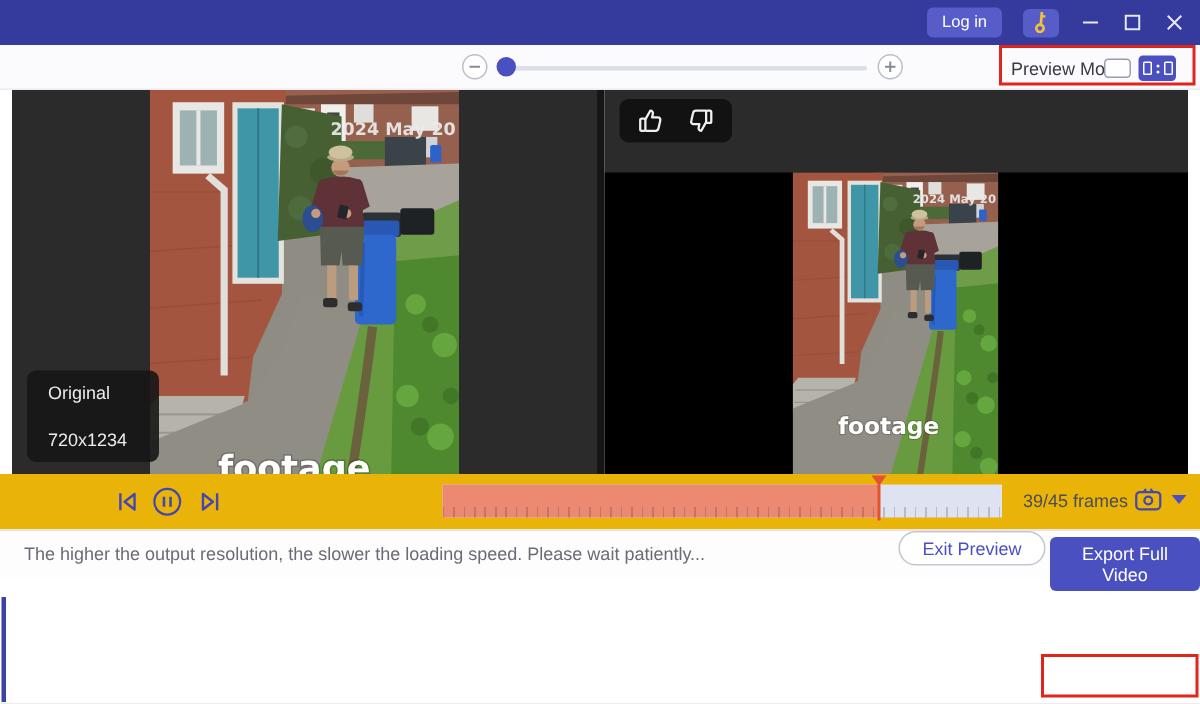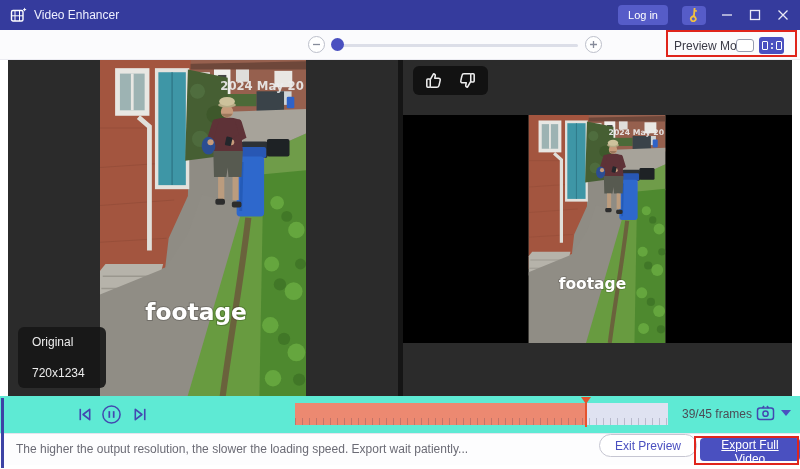--- a/index.html
+++ b/index.html
@@ -29,81 +29,69 @@
   .zoom-plus  { left:585px; top:6px; }
   .slider-track { position:absolute; left:332px; top:14px; width:246px; height:3px; background:#dcdee8; border-radius:2px; }
   .slider-dot { position:absolute; left:331px; top:8px; width:13px; height:13px; border-radius:50%; background:var(--accent,#4a50c0); cursor:pointer; }
   .pm-label { position:absolute; left:674px; top:9px; font-size:12px; color:#3a3a46; }
   .pm-single { position:absolute; left:736px; top:9px; width:18px; height:13px; border:1.5px solid #979caf; border-radius:3px; background:#fff; cursor:pointer; }
   .pm-split { position:absolute; left:759px; top:7px; width:25px; height:17px; border-radius:3px; background:var(--accent,#4a50c0); cursor:pointer;
     display:flex; align-items:center; justify-content:center; gap:3px; }
   .pm-split i { display:block; width:6px; height:9px; border:1.2px solid #fff; border-radius:1px; }
   .pm-split b { display:block; width:2px; height:2px; background:#fff; border-radius:50%; box-shadow:0 4px 0 #fff; margin-top:-4px; }
   
-  .main { display:flex; height:336px; padding:0 8px; background:#fff; }
+  .main { display:flex; height:256px; padding:0 8px; background:#fff; }
   .pane { flex:1; position:relative; background:#2b2b2b; overflow:hidden; }
   .divider { width:5px; background:#151515; }
   .video { cursor:default; }
   .video svg { width:100%; height:100%; display:block; }
   .video-left { position:absolute; left:50%; top:0; transform:translateX(-50%); width:206px; height:340px; }
   .black-band { position:absolute; left:0; right:0; top:55px; height:228px; background:#000; }
   .video-right { position:absolute; left:50%; top:55px; transform:translateX(-50%); width:137px; height:228px; }
   .pane-label { position:absolute; left:10px; background:rgba(22,22,22,.9); border-radius:6px;
     padding:8px 14px; color:#ececec; font-size:12px; min-width:88px; }
   .pane-label .res { margin-top:17px; }
   .label-left { bottom:8px; } .label-right { bottom:10px; }
   .thumbs { position:absolute; left:10px; top:6px; height:29px; background:rgba(16,16,16,.92); border-radius:6px;
     padding:0 10px; display:flex; align-items:center; gap:13px; }
   .thumb-btn { background:none; border:none; cursor:pointer; padding:0; display:flex; }
   
-  .playbar { position:relative; height:37px; background:#5eead4; }
+  .playbar { position:relative; height:37px; background:#eab308; }
   .pb-btn { position:absolute; background:none; border:none; cursor:pointer; padding:0; display:flex; }
   .pb-prev { left:76px; top:10px; } .pb-pause { left:101px; top:8px; } .pb-next { left:132px; top:10px; }
   .progress { position:absolute; left:295px; top:7px; width:373px; height:22px; background:var(--progress-track,#dfe2f1); cursor:pointer; }
   .progress-fill { position:absolute; left:0; top:0; height:100%; background:var(--progress-fill,#ec8971); }
   .ticks { position:absolute; left:0; right:0; bottom:0; height:7px;
     background:repeating-linear-gradient(90deg, rgba(45,45,75,.22) 0 1px, transparent 1px 7px); }
   .playhead { position:absolute; top:-6px; transform:translateX(-50%); width:12px; height:32px; cursor:grab; }
   .playhead .tri { width:0; height:0; margin:0 auto; border-left:5px solid transparent; border-right:5px solid transparent; border-top:7px solid #e4532f; }
   .playhead .line { width:1.5px; height:24px; background:#e4532f; margin:-1px auto 0; }
   .frames { position:absolute; left:682px; top:0; line-height:37px; font-size:12px; color:#4c4c56; }
   .camera-btn { position:absolute; left:756px; top:9px; background:none; border:none; cursor:pointer; padding:0; display:flex; }
   .caret-btn { position:absolute; left:781px; top:14px; background:none; border:none; cursor:pointer; padding:0;
     width:0; height:0; border-left:5px solid transparent; border-right:5px solid transparent; border-top:6px solid var(--accent,#4a50c0); }
   
   .statusbar { position:relative; height:32px; background:#fdfdfe; border-top:1px solid #e4e4ee; }
   .msg { position:absolute; left:16px; line-height:31px; font-size:12px; color:#6b6b75; }
   .exit-btn { position:absolute; left:599px; top:0; height:23px; padding:0 15px; border:1px solid #c6c6d2; border-radius:12px;
     background:#fff; color:var(--accent,#4a50c0); font-size:12px; font-family:inherit; cursor:pointer; }
-  .export-btn { position:absolute; left:700px; top:4px; height:23px; padding:0 11px; border:none; border-radius:4px;
-    background:var(--accent,#4a50c0); color:#fff; font-size:12px; font-family:inherit; cursor:pointer;text-decoration:underline; }
+  .export-btn { position:absolute; left:700px; top:4px; height:36px; padding:0 11px; border:none; border-radius:4px;
+    background:var(--accent,#4a50c0); color:#fff; font-size:12px; font-family:inherit; cursor:pointer; }
   
   .anno { position:absolute; border:2px solid var(--annotation,#e0251c); pointer-events:none; z-index:50; }
   .anno-pm { left:666px; top:30px; width:131px; height:27px; }
   .anno-export { left:694px; top:436px; width:105px; height:29px; }
   .window-edge { position:absolute; left:1px; top:398px; width:3px; height:70px; background:#3d43a5; }
 </style>
 </head>
 <body>
 
 <div class="app">
 
   <div class="titlebar">
-    <div class="tb-left">
-      <span style="display:flex;">
-        <svg width="17" height="17" viewBox="0 0 17 17">
-          <rect x="1.5" y="3.5" width="11.5" height="10.5" rx="1.5" fill="none" stroke="#fff" stroke-width="1.4"></rect>
-          <line x1="5" y1="4" x2="5" y2="14" stroke="#fff" stroke-width="1"></line>
-          <line x1="9.5" y1="4" x2="9.5" y2="14" stroke="#fff" stroke-width="1"></line>
-          <line x1="2" y1="8.8" x2="13" y2="8.8" stroke="#fff" stroke-width="1"></line>
-          <path d="M14.6 0.6 l0.6 1.4 1.4 0.6 -1.4 0.6 -0.6 1.4 -0.6 -1.4 -1.4 -0.6 1.4 -0.6 z" fill="#fff"></path>
-        </svg>
-      </span>
-      <span class="tb-title">Video Enhancer</span>
-    </div>
     <div class="tb-right">
       <button class="login-btn">Log in</button>
       <button class="key-btn">
         <span style="display:flex;">
           <svg width="14" height="14" viewBox="0 0 14 14">
             <g transform="rotate(-40 7 7)">
               <circle cx="4" cy="9.5" r="2.4" fill="none" stroke="#f2c13e" stroke-width="1.8"></circle>
               <line x1="6" y1="8" x2="12" y2="2" stroke="#f2c13e" stroke-width="1.8"></line>
               <line x1="10" y1="4" x2="11.8" y2="5.8" stroke="#f2c13e" stroke-width="1.6"></line>
             </g>
@@ -336,21 +324,21 @@
           <circle cx="9.5" cy="8.7" r="2.6"></circle>
           <line x1="6.5" y1="3" x2="8" y2="1"></line>
             <line x1="12.5" y1="3" x2="11" y2="1"></line>
         </svg>
       </span>
     </button>
     <button class="caret-btn"></button>
   </div>
 
   <div class="statusbar">
-    <span class="msg">The higher the output resolution, the slower the loading speed. Export wait patiently...</span>
+    <span class="msg">The higher the output resolution, the slower the loading speed. Please wait patiently...</span>
     <button class="exit-btn">Exit Preview</button>
     <button class="export-btn">Export Full Video</button>
   </div>
 
   <div class="anno anno-pm"></div>
   <div class="anno anno-export"></div>
   <div class="window-edge"></div>
 
 </div>
 

